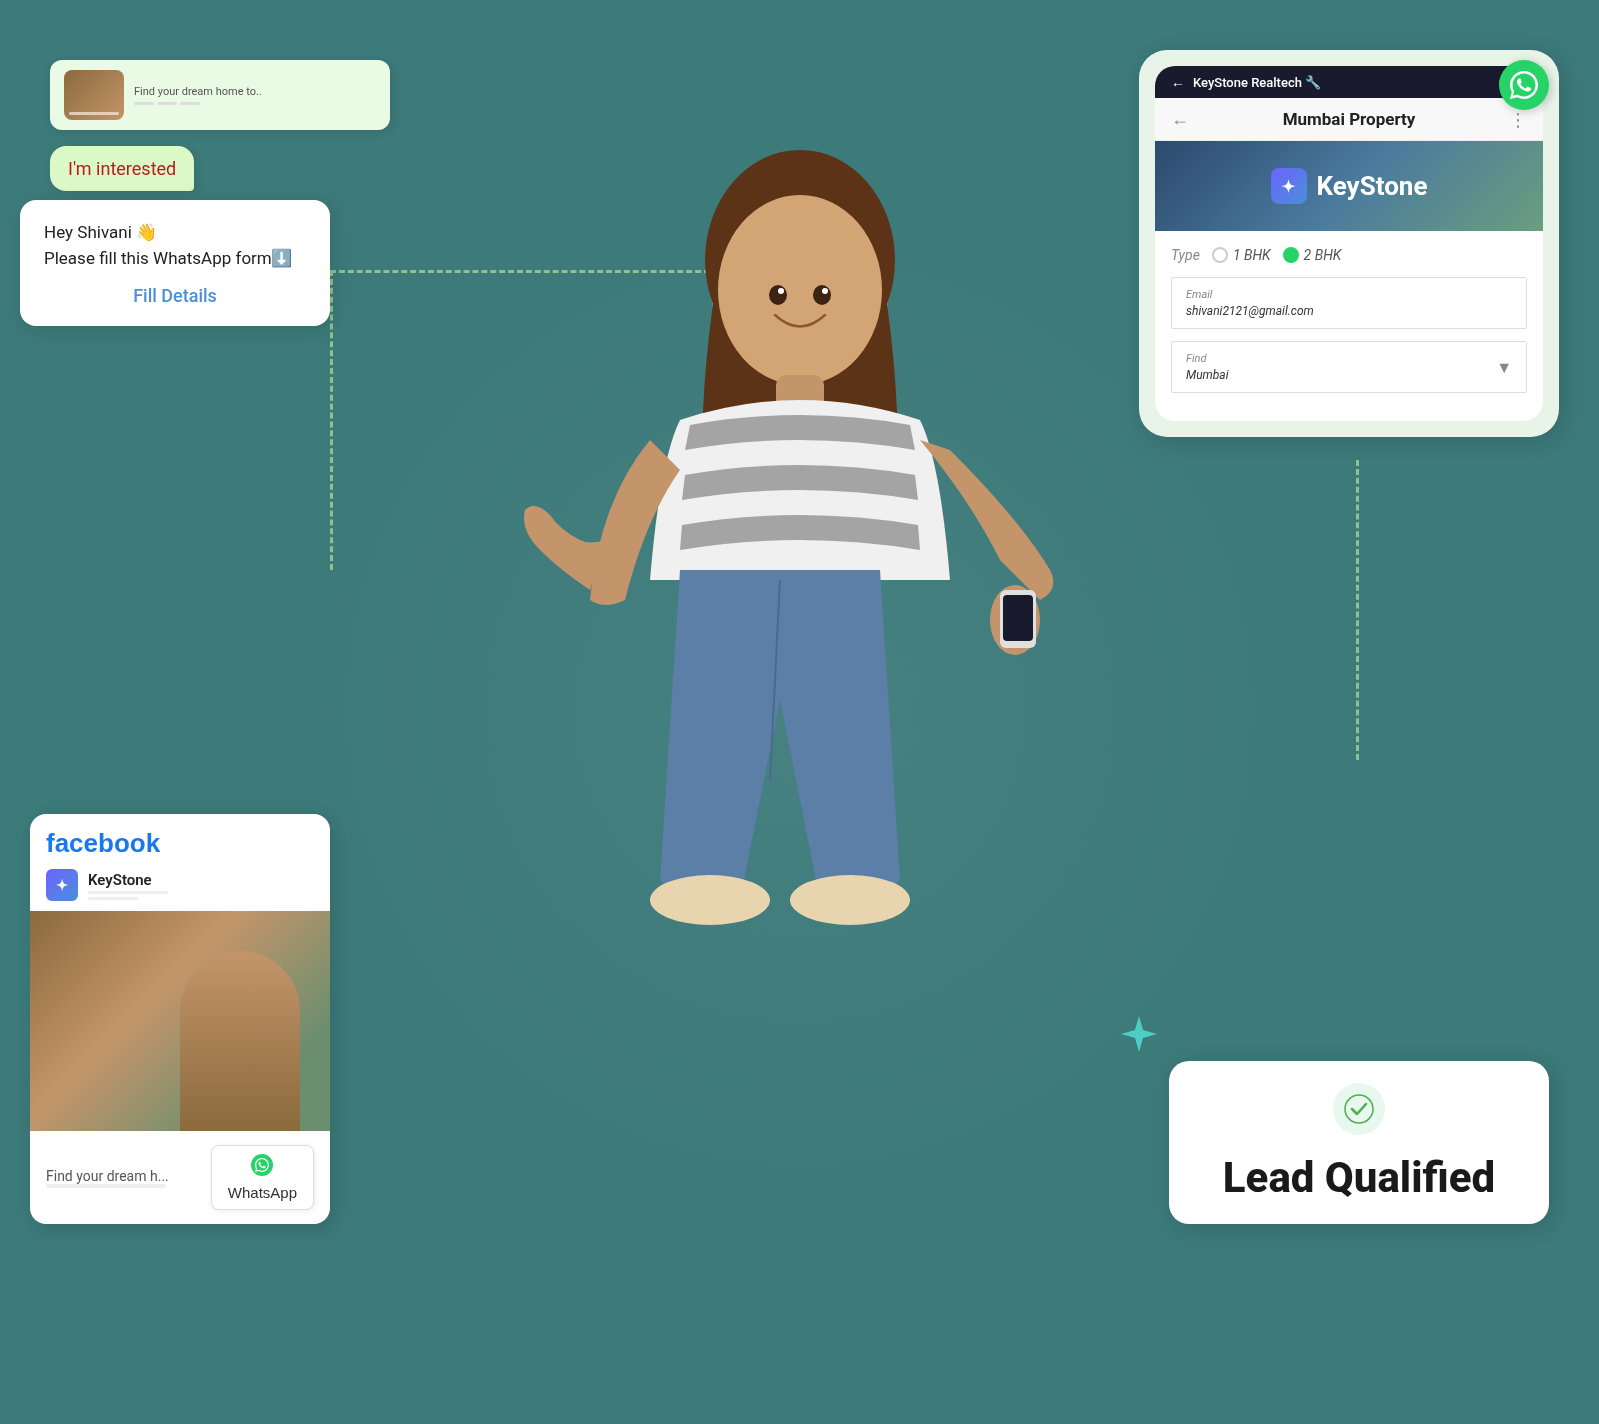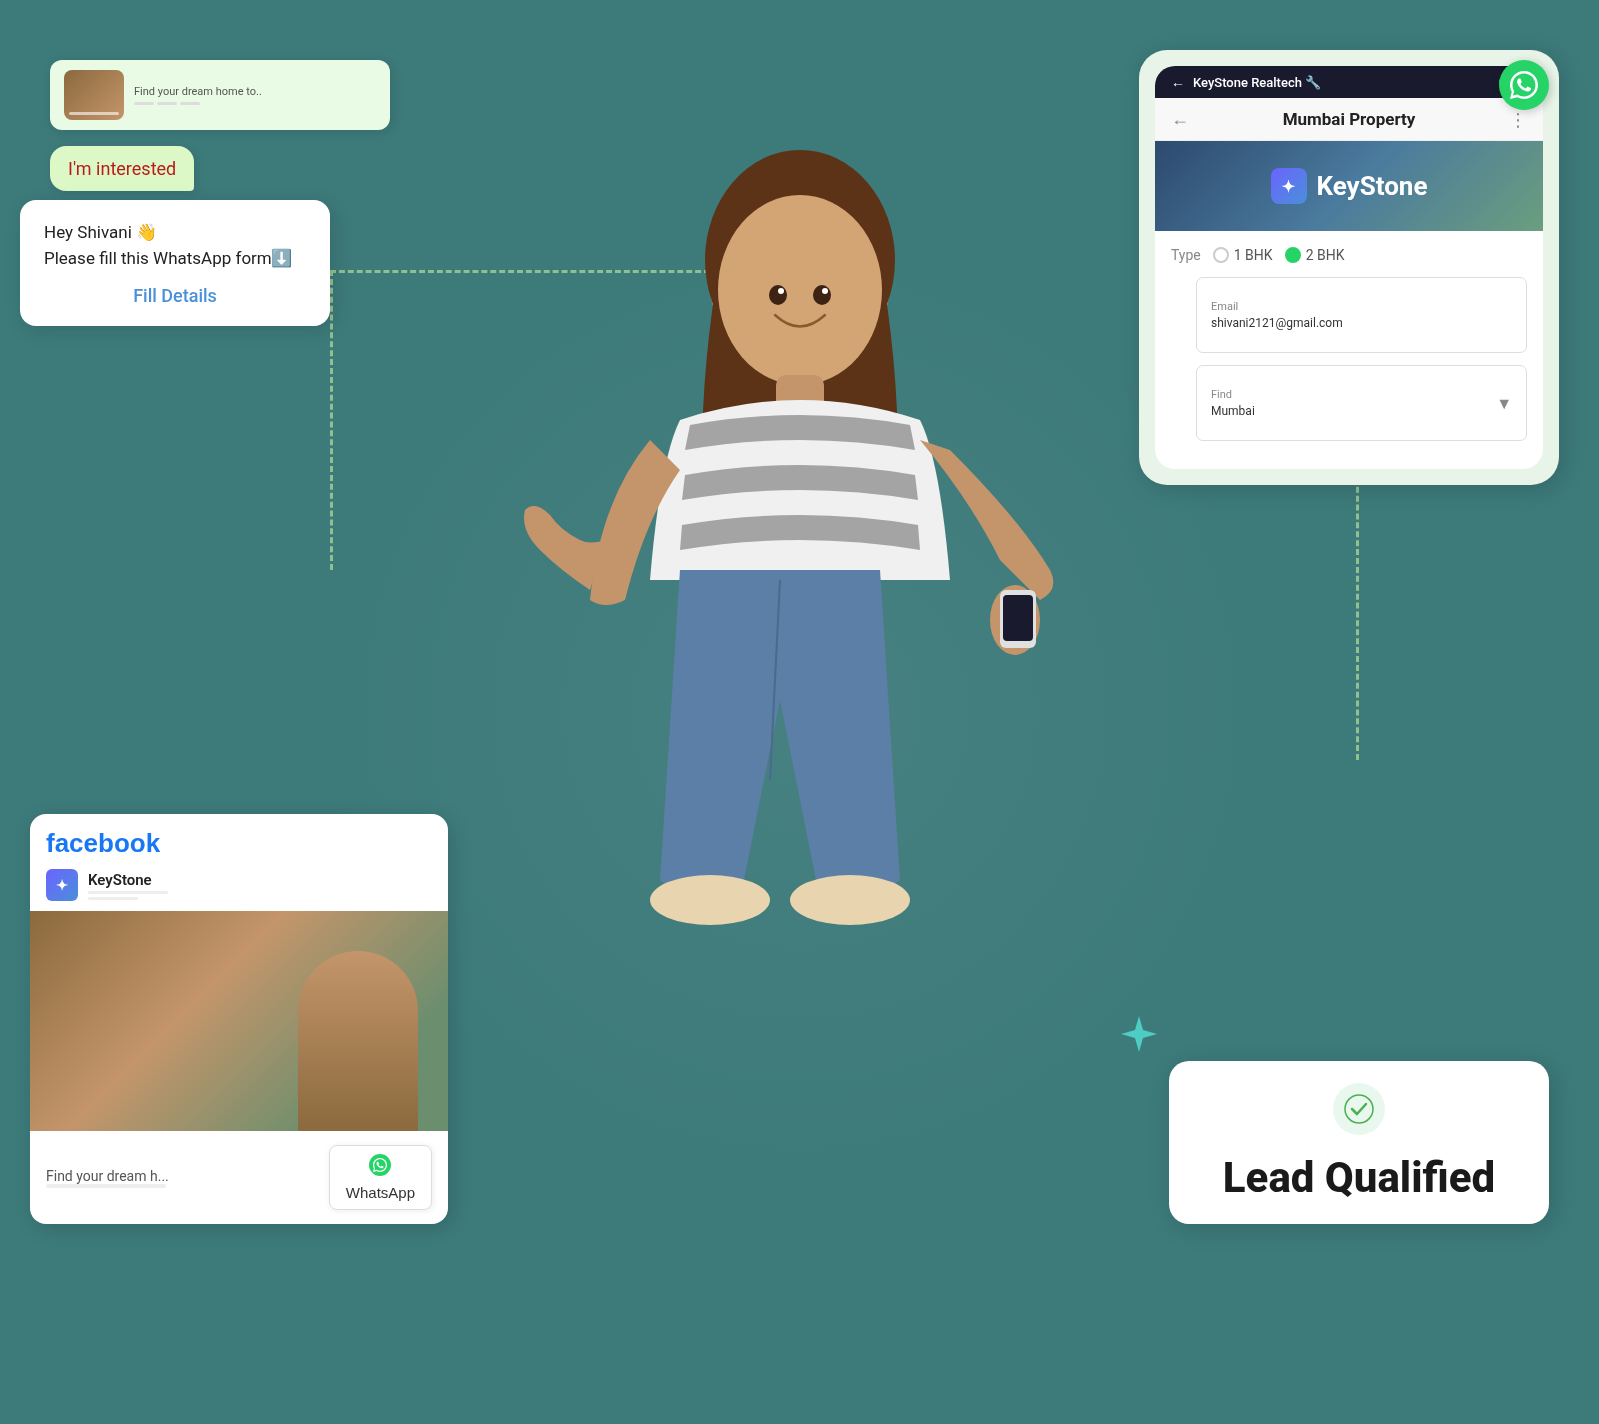--- a/index.html
+++ b/index.html
@@ -127,21 +127,21 @@
     }
 
     
     .facebook-card {
       position: absolute;
       bottom: 200px;
       left: 30px;
       z-index: 10;
       background: white;
       border-radius: 16px;
-      width: 418px;
+      width: 300px;
       overflow: hidden;
       box-shadow: 4px 4px 20px rgba(0,0,0,0.15);
     }
 
     .fb-header {
       padding: 14px 16px 10px;
       display: flex;
       align-items: center;
       gap: 8px;
     }
@@ -369,20 +369,21 @@
     }
 
     .keystone-name {
       font-size: 26px;
       font-weight: 700;
       color: white;
     }
 
     .property-form {
       padding: 16px;
+      font-style: italic;
     }
 
     .type-row {
       display: flex;
       align-items: center;
       gap: 12px;
       margin-bottom: 14px;
     }
 
     .type-label {
@@ -405,25 +406,24 @@
       border: 2px solid #ccc;
     }
 
     .radio-circle.selected {
       border-color: #25D366;
       background: #25D366;
     }
 
     .form-field {
       border: 1.5px solid #ddd;
-      border-radius: 7px;
-      padding: 22px 14px;
+      border-radius: 2px;
+      padding: 10px 14px;
       margin-bottom: 12px;
       position: relative;
-      margin-left: 25px;
     }
 
     .form-field-label {
       font-size: 11px;
       color: #888;
       margin-bottom: 3px;
     }
 
     .form-field-value {
       font-size: 12px;

